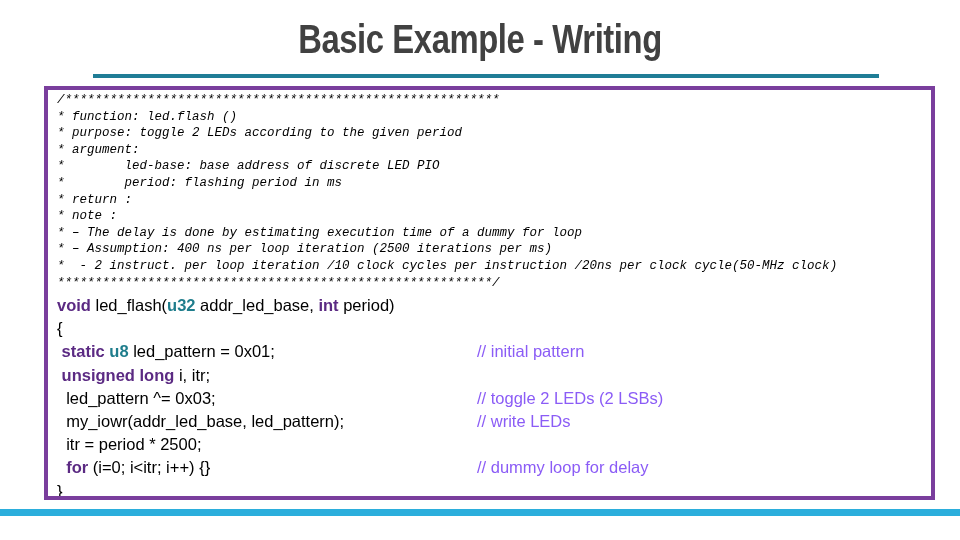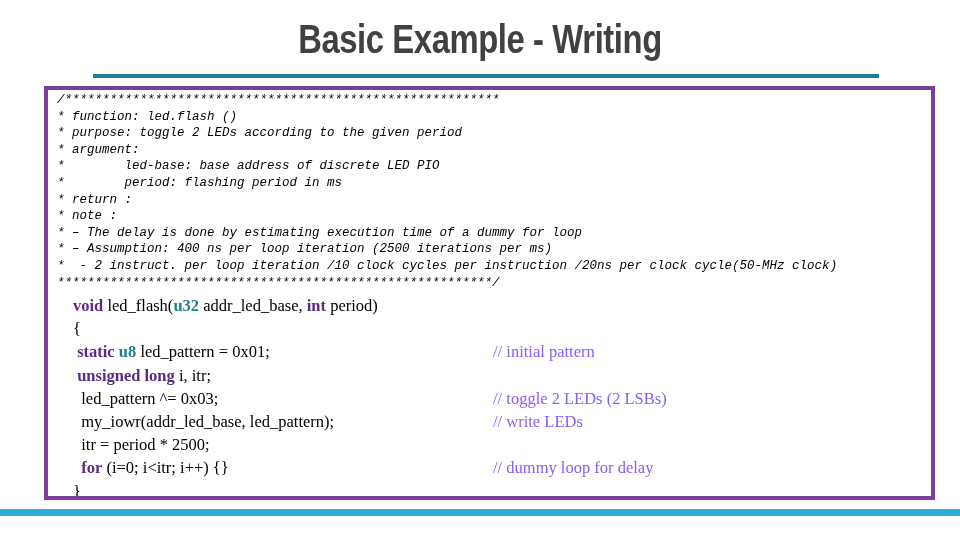--- a/index.html
+++ b/index.html
@@ -62,22 +62,22 @@
     font-style:italic;
     color:#000000;
     white-space:pre;
     letter-spacing:0px;
   }
   #comment-block .ln{display:block;height:16.6px;}
 
   
   #code-block{
     position:absolute;
-    left:21px; top:202px;
-    font-family:Liberation Serif, serif;
+    left:5px; top:202px;
+    font-family:Liberation Sans, sans-serif;
     font-size:16.5px;
     line-height:23.2px;
     color:#000000;
     white-space:pre;
   }
   #code-block .ln{
     display:block;
     height:23.2px;
     position:relative;
   }

